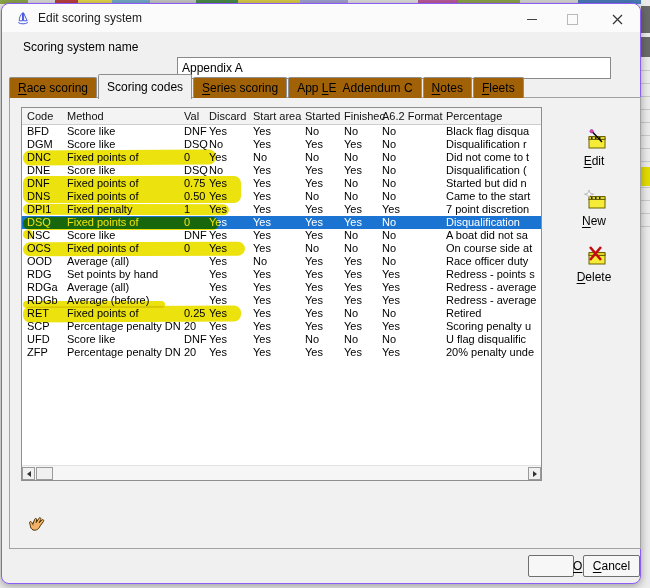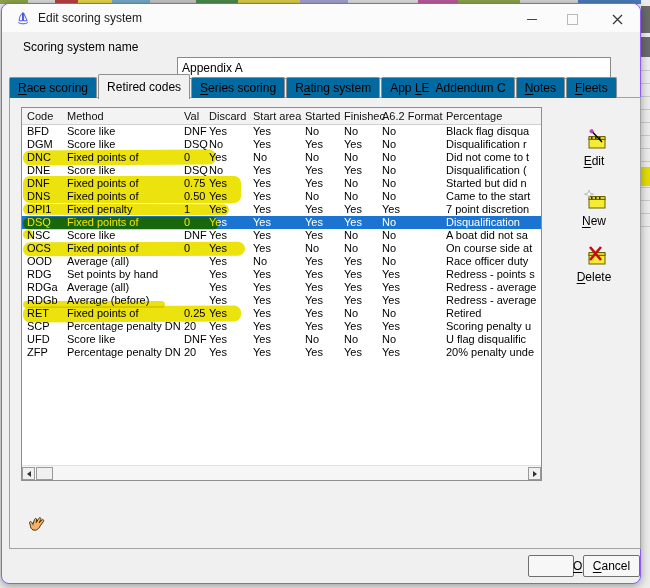--- a/index.html
+++ b/index.html
@@ -41,21 +41,21 @@
 
   
   #name-label{position:absolute;left:21px;top:36px;font-size:12px;color:#000;}
   #name-input{position:absolute;left:175px;top:31px;width:424px;height:20px;
     border:1px solid #8a8a8a;background:#fff;font-family:"Liberation Sans",sans-serif;
     font-size:12px;padding:0 4px;color:#000;margin-top:22px;}
 
   
   #tabstrip{position:absolute;left:7px;top:69px;height:25px;display:flex;align-items:flex-end;z-index:3;}
   .tab{height:20px;line-height:20px;padding:0 8px;font-size:12px;white-space:pre;
-    background:#0369a1;border:1px solid #8f8f8f;border-bottom:none;border-radius:2px 2px 0 0;
+    background:#a16207;border:1px solid #8f8f8f;border-bottom:none;border-radius:2px 2px 0 0;
     margin-right:1px;color:#000;cursor:default;}
   .tab.active{height:24px;line-height:24px;background:#f1f1f1;margin-bottom:-1px;z-index:4;position:relative;}
 
   
   #panel{position:absolute;left:7px;top:93px;width:632px;height:452px;
     background:#f1f1f1;border:1px solid #a2a2a2;box-sizing:border-box;}
 
   
   #table{position:absolute;left:19px;top:103px;width:521px;height:374px;background:#fff;
     border:1px solid #8e8e8e;box-sizing:border-box;overflow:hidden;}
@@ -137,23 +137,22 @@
         <path d="M1 1 L10 10 M10 1 L1 10" stroke="#333" stroke-width="1.2"></path>
       </svg>
     </div>
   </div>
 
   <label id="name-label">Scoring system name</label>
   <input id="name-input" type="text" value="Appendix A" style="">
 
   <div id="tabstrip">
       <div class="tab"><u>R</u>ace scoring</div>
-      <div class="tab active">Retired codes</div>
+      <div class="tab active">Scoring codes</div>
       <div class="tab"><u>S</u>eries scoring</div>
-      <div class="tab">R<u>a</u>ting system</div>
       <div class="tab">App <u>L</u>E  Addendum C</div>
       <div class="tab"><u>N</u>otes</div>
       <div class="tab"><u>F</u>leets</div>
     </div>
 
   <div id="panel"></div>
 
   <div id="table">
     <div id="thead">
         <span class="hc c-code">Code</span>

